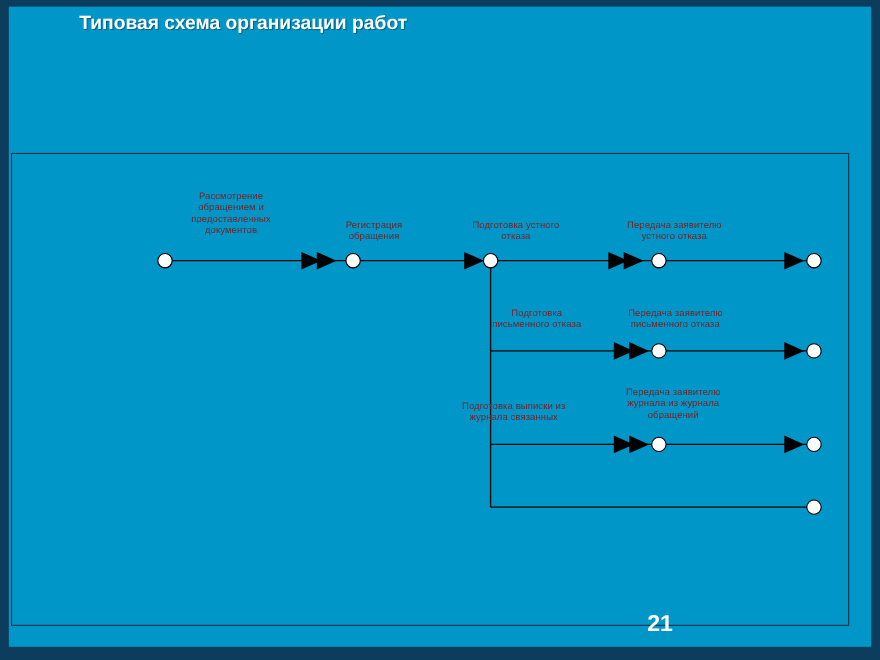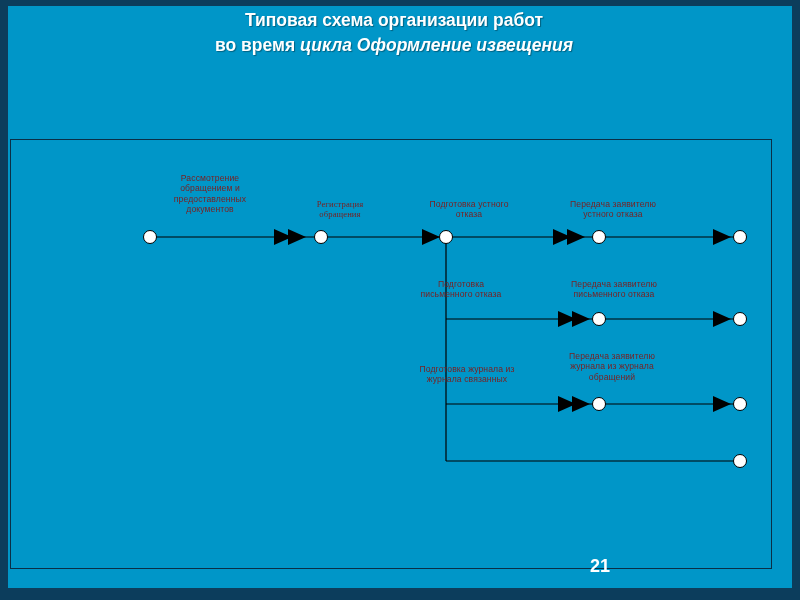--- a/index.html
+++ b/index.html
@@ -29,22 +29,22 @@
     position: absolute; left: 0; top: 0; width: 800px; height: 6px;
     background: #0c3d5c;
   }
   .frame-bottom {
     position: absolute; left: 0; bottom: 0; width: 800px; height: 12px;
     background: #0c3d5c;
   }
 
   #title {
     position: absolute;
-    left: 44px; top: 8px; width: 700px;
-    text-align: center;
+    left: 72px; top: 8px; width: 700px;
+    text-align: left;
     color: #ffffff;
     font-size: 17.5px;
     font-weight: bold;
     line-height: 1.42;
     text-shadow: 1px 1px 1px rgba(0,0,0,0.35);
   }
   #title .ital { font-style: italic; }
 
   #diagram-box {
     position: absolute;
@@ -69,39 +69,36 @@
     white-space: nowrap;
     letter-spacing: 0.1px;
   }
 
   #page-number {
     position: absolute;
     left: 560px; top: 556px;
     width: 80px;
     text-align: center;
     color: #ffffff;
-    font-size: 18px;
+    font-size: 21px;
     font-weight: bold;
   }
 </style>
 </head>
 <body>
 
 <div id="slide">
 
   <div class="frame-left"></div>
   <div class="frame-right"></div>
   <div class="frame-top"></div>
   <div class="frame-bottom"></div>
 
   <div id="title">
     <div>Типовая схема организации работ</div>
-    <div>
-      <span>во время </span><span class="ital">цикла Оформление извещения</span>
-    </div>
   </div>
 
   <div id="diagram-box"></div>
 
   <div id="canvas">
     <svg width="762" height="430" viewBox="0 0 762 430">
 
       <line x1="100" y1="98" x2="690" y2="98" stroke="#000" stroke-width="1.2"></line>
 
       <line x1="396" y1="98" x2="396" y2="322" stroke="#000" stroke-width="1.2"></line>
@@ -145,47 +142,47 @@
     </svg>
 
     
     <div class="lbl" style="left:130px; top:34px; width:140px;">
       <div>Рассмотрение</div>
       <div>обращением и</div>
       <div>предоставленных</div>
       <div>документов</div>
     </div>
 
-    <div class="lbl" style="left:275px; top:60px; width:110px;font-family:Liberation Serif, serif;">
+    <div class="lbl" style="left:275px; top:60px; width:110px;">
       <div>Регистрация</div>
       <div>обращения</div>
     </div>
 
     <div class="lbl" style="left:393px; top:60px; width:132px;">
       <div>Подготовка устного</div>
       <div>отказа</div>
     </div>
 
     <div class="lbl" style="left:533px; top:60px; width:140px;">
       <div>Передача заявителю</div>
       <div>устного отказа</div>
     </div>
 
-    <div class="lbl" style="left:377px; top:140px; width:148px;">
+    <div class="lbl" style="left:404px; top:140px; width:148px;">
       <div>Подготовка</div>
       <div>письменного отказа</div>
     </div>
 
     <div class="lbl" style="left:530px; top:140px; width:148px;">
       <div>Передача заявителю</div>
       <div>письменного отказа</div>
     </div>
 
     <div class="lbl" style="left:378px; top:225px; width:158px;">
-      <div>Подготовка журнала из</div>
+      <div>Подготовка выписки из</div>
       <div>журнала связанных</div>
     </div>
 
     <div class="lbl" style="left:528px; top:212px; width:148px;">
       <div>Передача заявителю</div>
       <div>журнала из журнала</div>
       <div>обращений</div>
     </div>
 
   </div>

